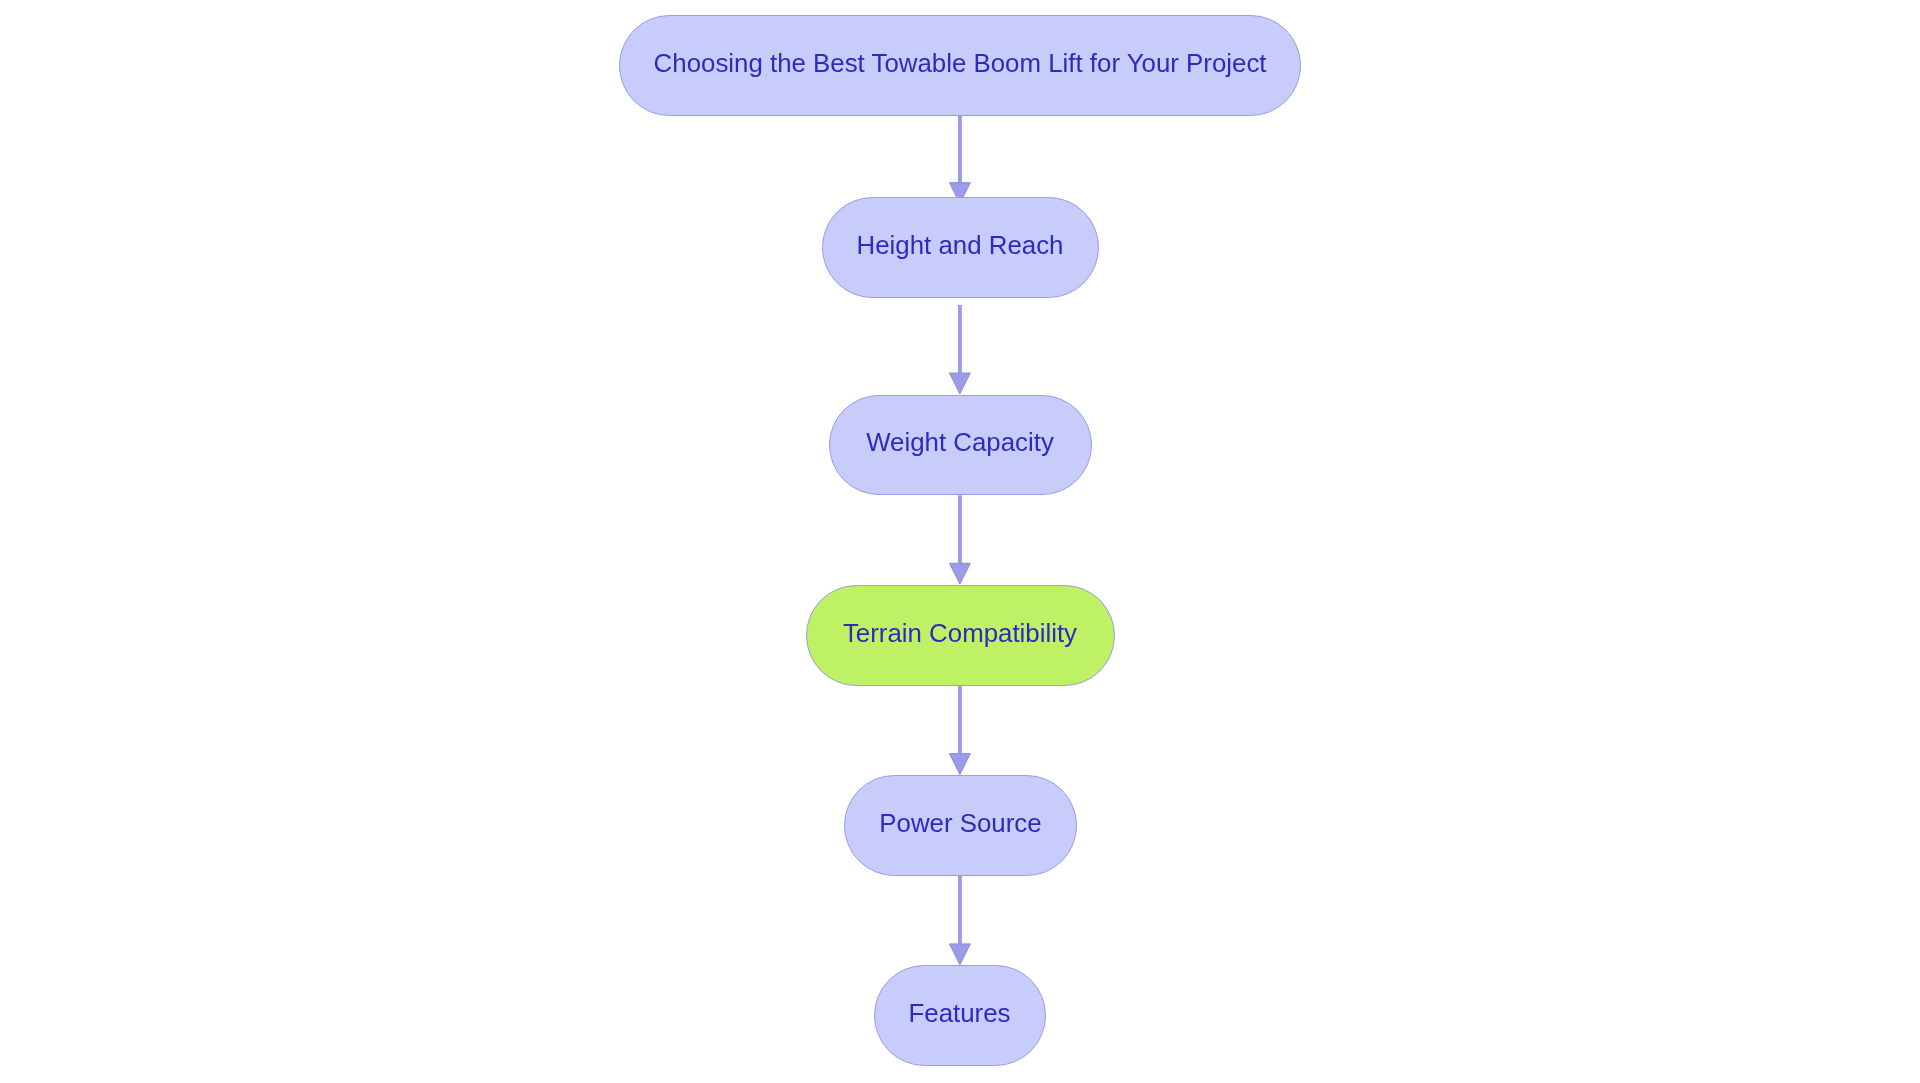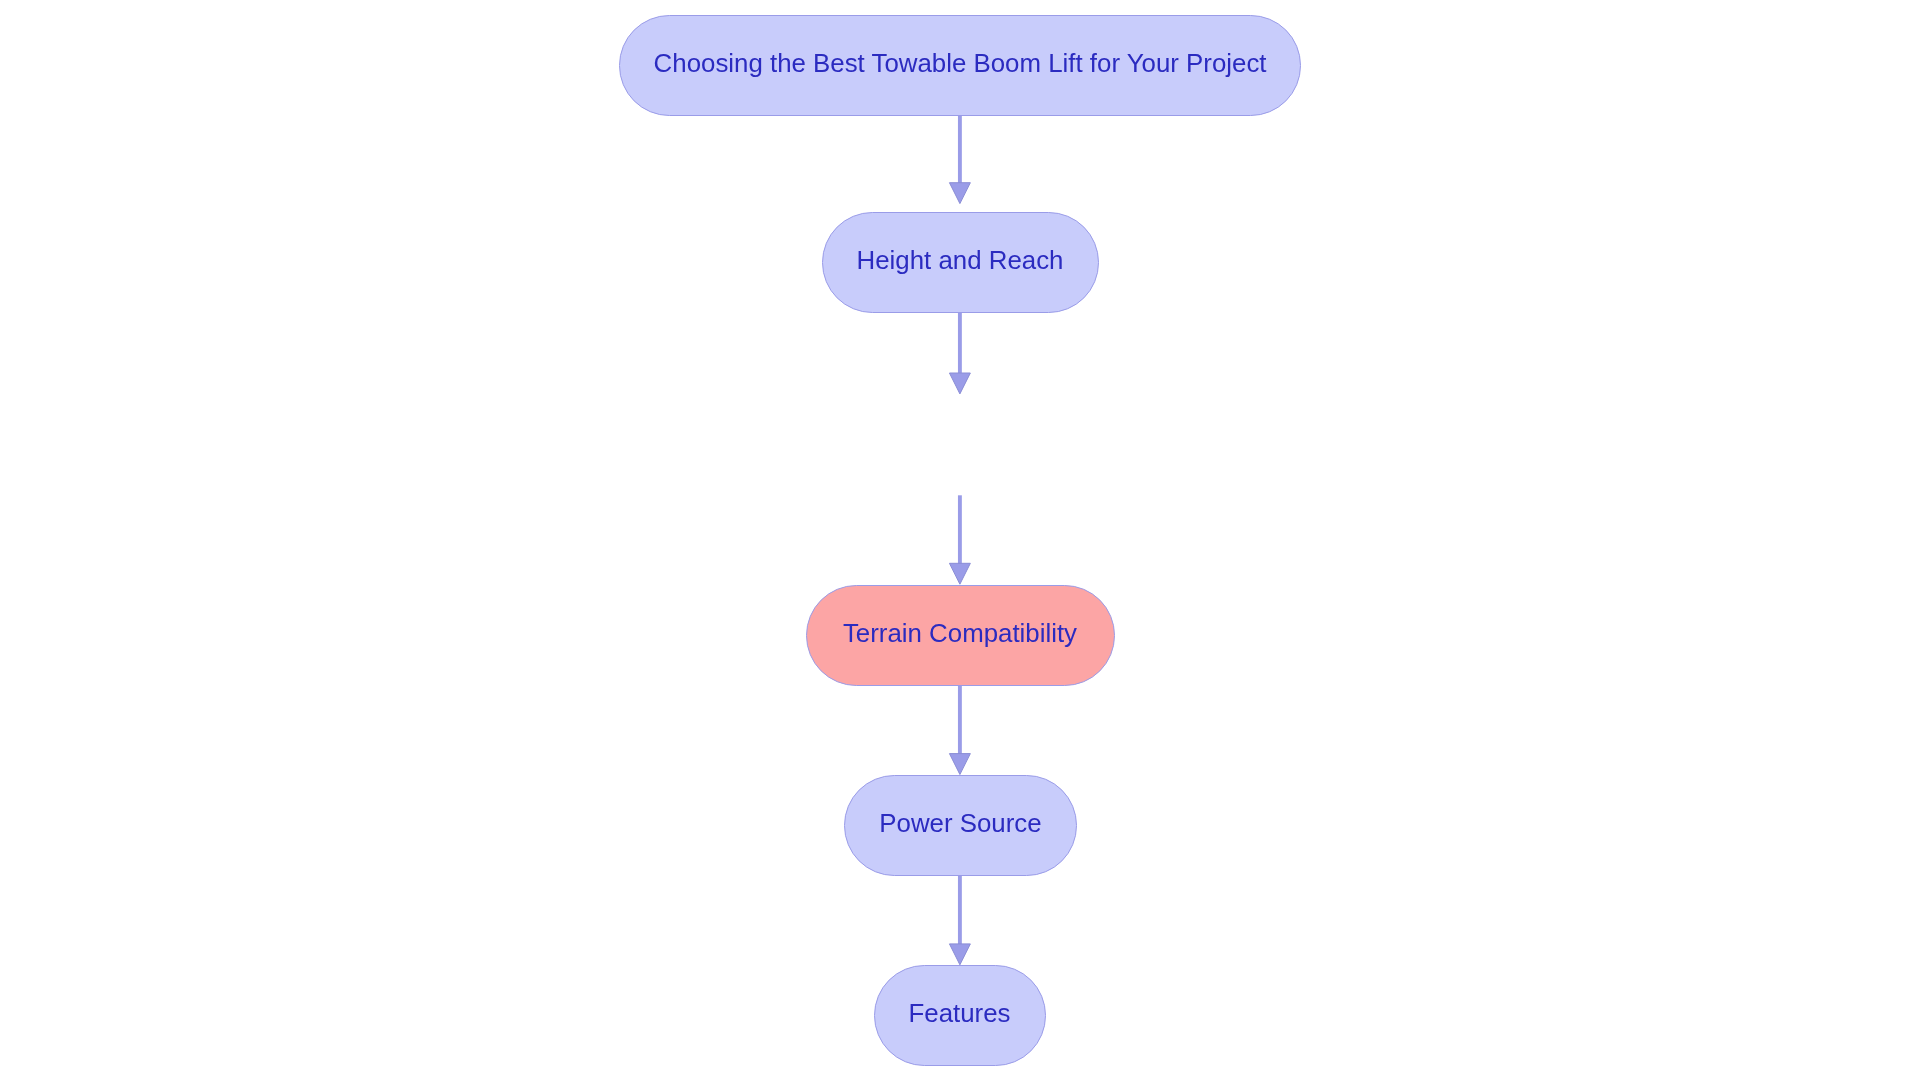--- a/index.html
+++ b/index.html
@@ -53,26 +53,29 @@
     <g class="edge">
       <path class="edge-line" d="M 959.9 875.9 L 959.9 948.9" stroke="#9A9CE8" stroke-width="3.9" fill="none"></path>
       <path class="edge-head" d="M 949.4499999999999 943.9 L 970.35 943.9 L 959.9 964.8 Z" fill="#9A9CE8" stroke="#8A8DD6" stroke-width="1" stroke-linejoin="miter"></path>
     </g>
   </svg>
 
   <div class="node" style="left: 618.9px; top: 15px; width: 682.4px; height: 100.8px; border-radius: 50.4px; background: rgb(200, 204, 251); border-color: rgb(154, 156, 232); color: rgb(43, 43, 192);">
     <span class="node-label">Choosing the Best Towable Boom Lift for Your Project</span>
   </div>
 
-  <div class="node" style="left: 821.5px; top: 212px; width: 277px; height: 100.8px; border-radius: 50.4px; background: rgb(200, 204, 251); border-color: rgb(154, 156, 232); color: rgb(43, 43, 192);">
+  <div class="node" style="left: 821.5px; top: 197px; width: 277px; height: 100.8px; border-radius: 50.4px; background: rgb(200, 204, 251); border-color: rgb(154, 156, 232); color: rgb(43, 43, 192);">
     <span class="node-label">Height and Reach</span>
   </div>
 
+  <div class="node" style="left: 828.5px; top: 394.5px; width: 263px; height: 100.8px; border-radius: 50.4px; background: rgb(200, 204, 251); border-color: rgb(154, 156, 232); color: rgb(43, 43, 192);">
+    <span class="node-label">Weight Capacity</span>
+  </div>
 
-  <div class="node" style="left: 805.5px; top: 584.8px; width: 309px; height: 100.8px; border-radius: 50.4px; background: #fca5a5; border-color: rgb(154, 156, 232); color: rgb(43, 43, 192);">
+  <div class="node" style="left: 805.5px; top: 584.8px; width: 309px; height: 100.8px; border-radius: 50.4px; background: #bef264; border-color: rgb(154, 156, 232); color: rgb(43, 43, 192);">
     <span class="node-label">Terrain Compatibility</span>
   </div>
 
   <div class="node" style="left: 873.5px; top: 965.4px; width: 172px; height: 100.8px; border-radius: 50.4px; background: rgb(200, 204, 251); border-color: rgb(154, 156, 232); color: rgb(43, 43, 192);">
     <span class="node-label">Features</span>
   </div>
 
   <div class="node" style="left: 844.4px; top: 775.1px; width: 232.2px; height: 100.8px; border-radius: 50.4px; background: rgb(200, 204, 251); border-color: rgb(154, 156, 232); color: rgb(43, 43, 192);">
     <span class="node-label">Power Source</span>
   </div>

